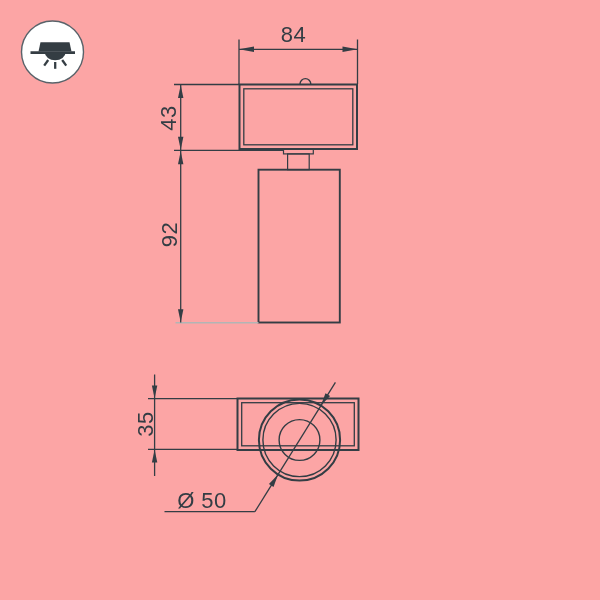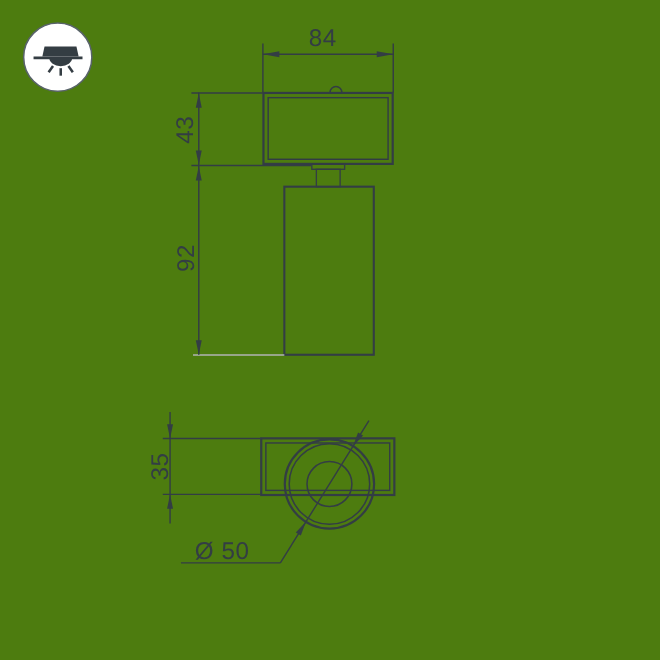--- a/index.html
+++ b/index.html
@@ -8,21 +8,21 @@
     background: #ffffff;
     width: 600px;
     height: 600px;
     overflow: hidden;
     font-family: "Liberation Sans", sans-serif;
   }
   .canvas {
     position: relative;
     width: 600px;
     height: 600px;
-    background: #4d7c0f;
+    background: #fca5a5;
   }
   svg { display: block; }
   .dim-text {
     font-family: "Liberation Sans", sans-serif;
     font-size: 22px;
     fill: #333d44;
     letter-spacing: 0.5px;
   }
   .stroke { stroke: #333d44; fill: none; }
   .fillshape { fill: #333d44; stroke: none; }

